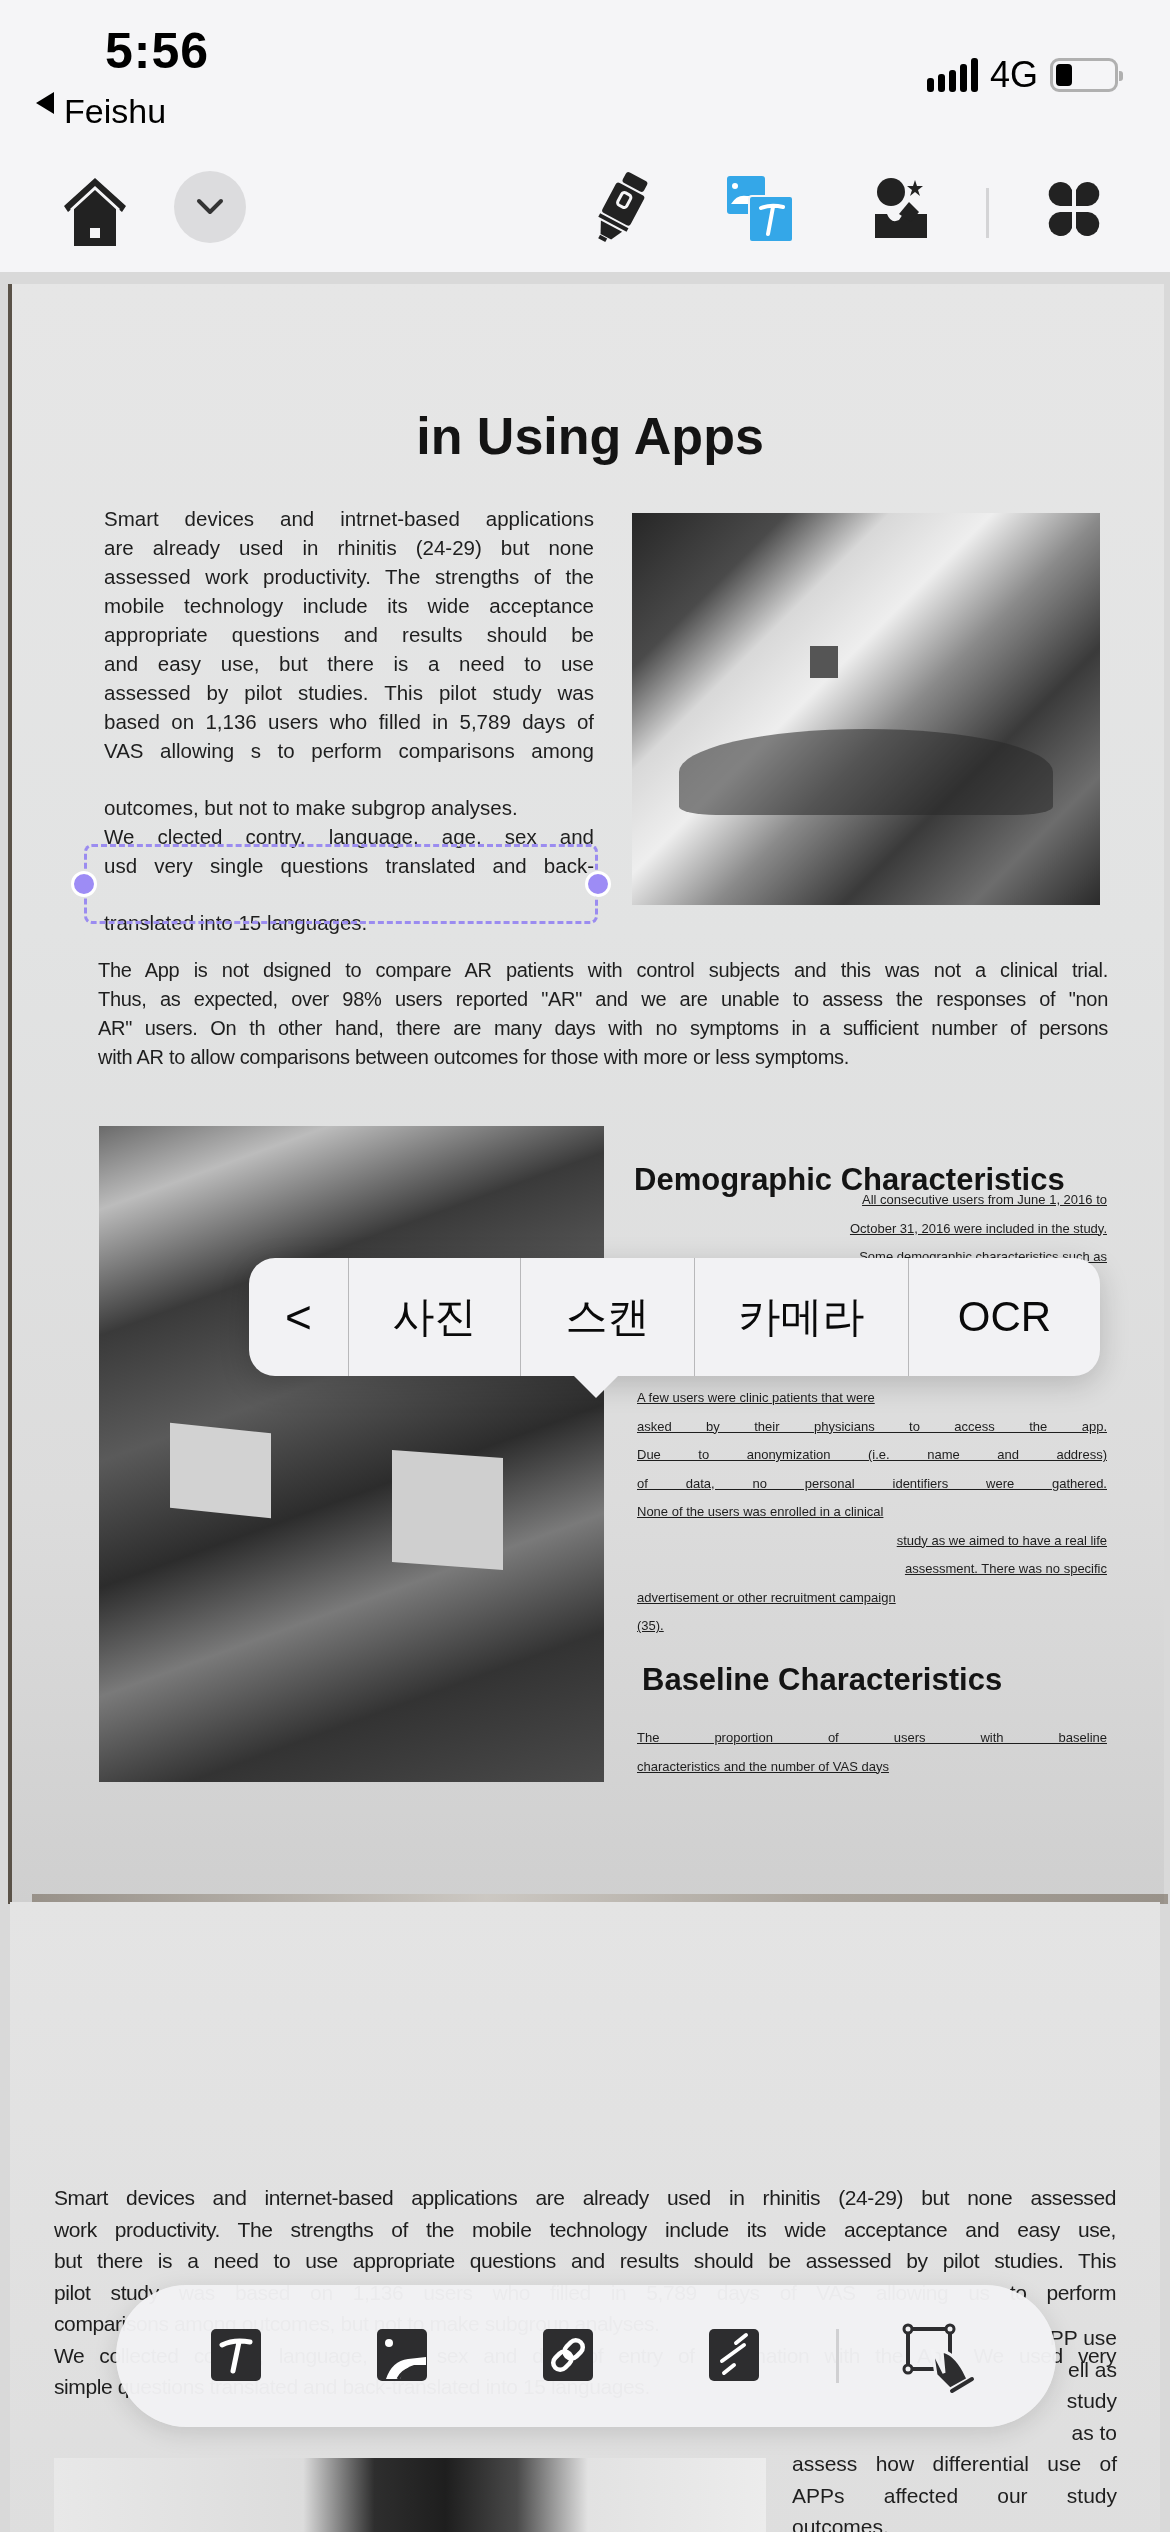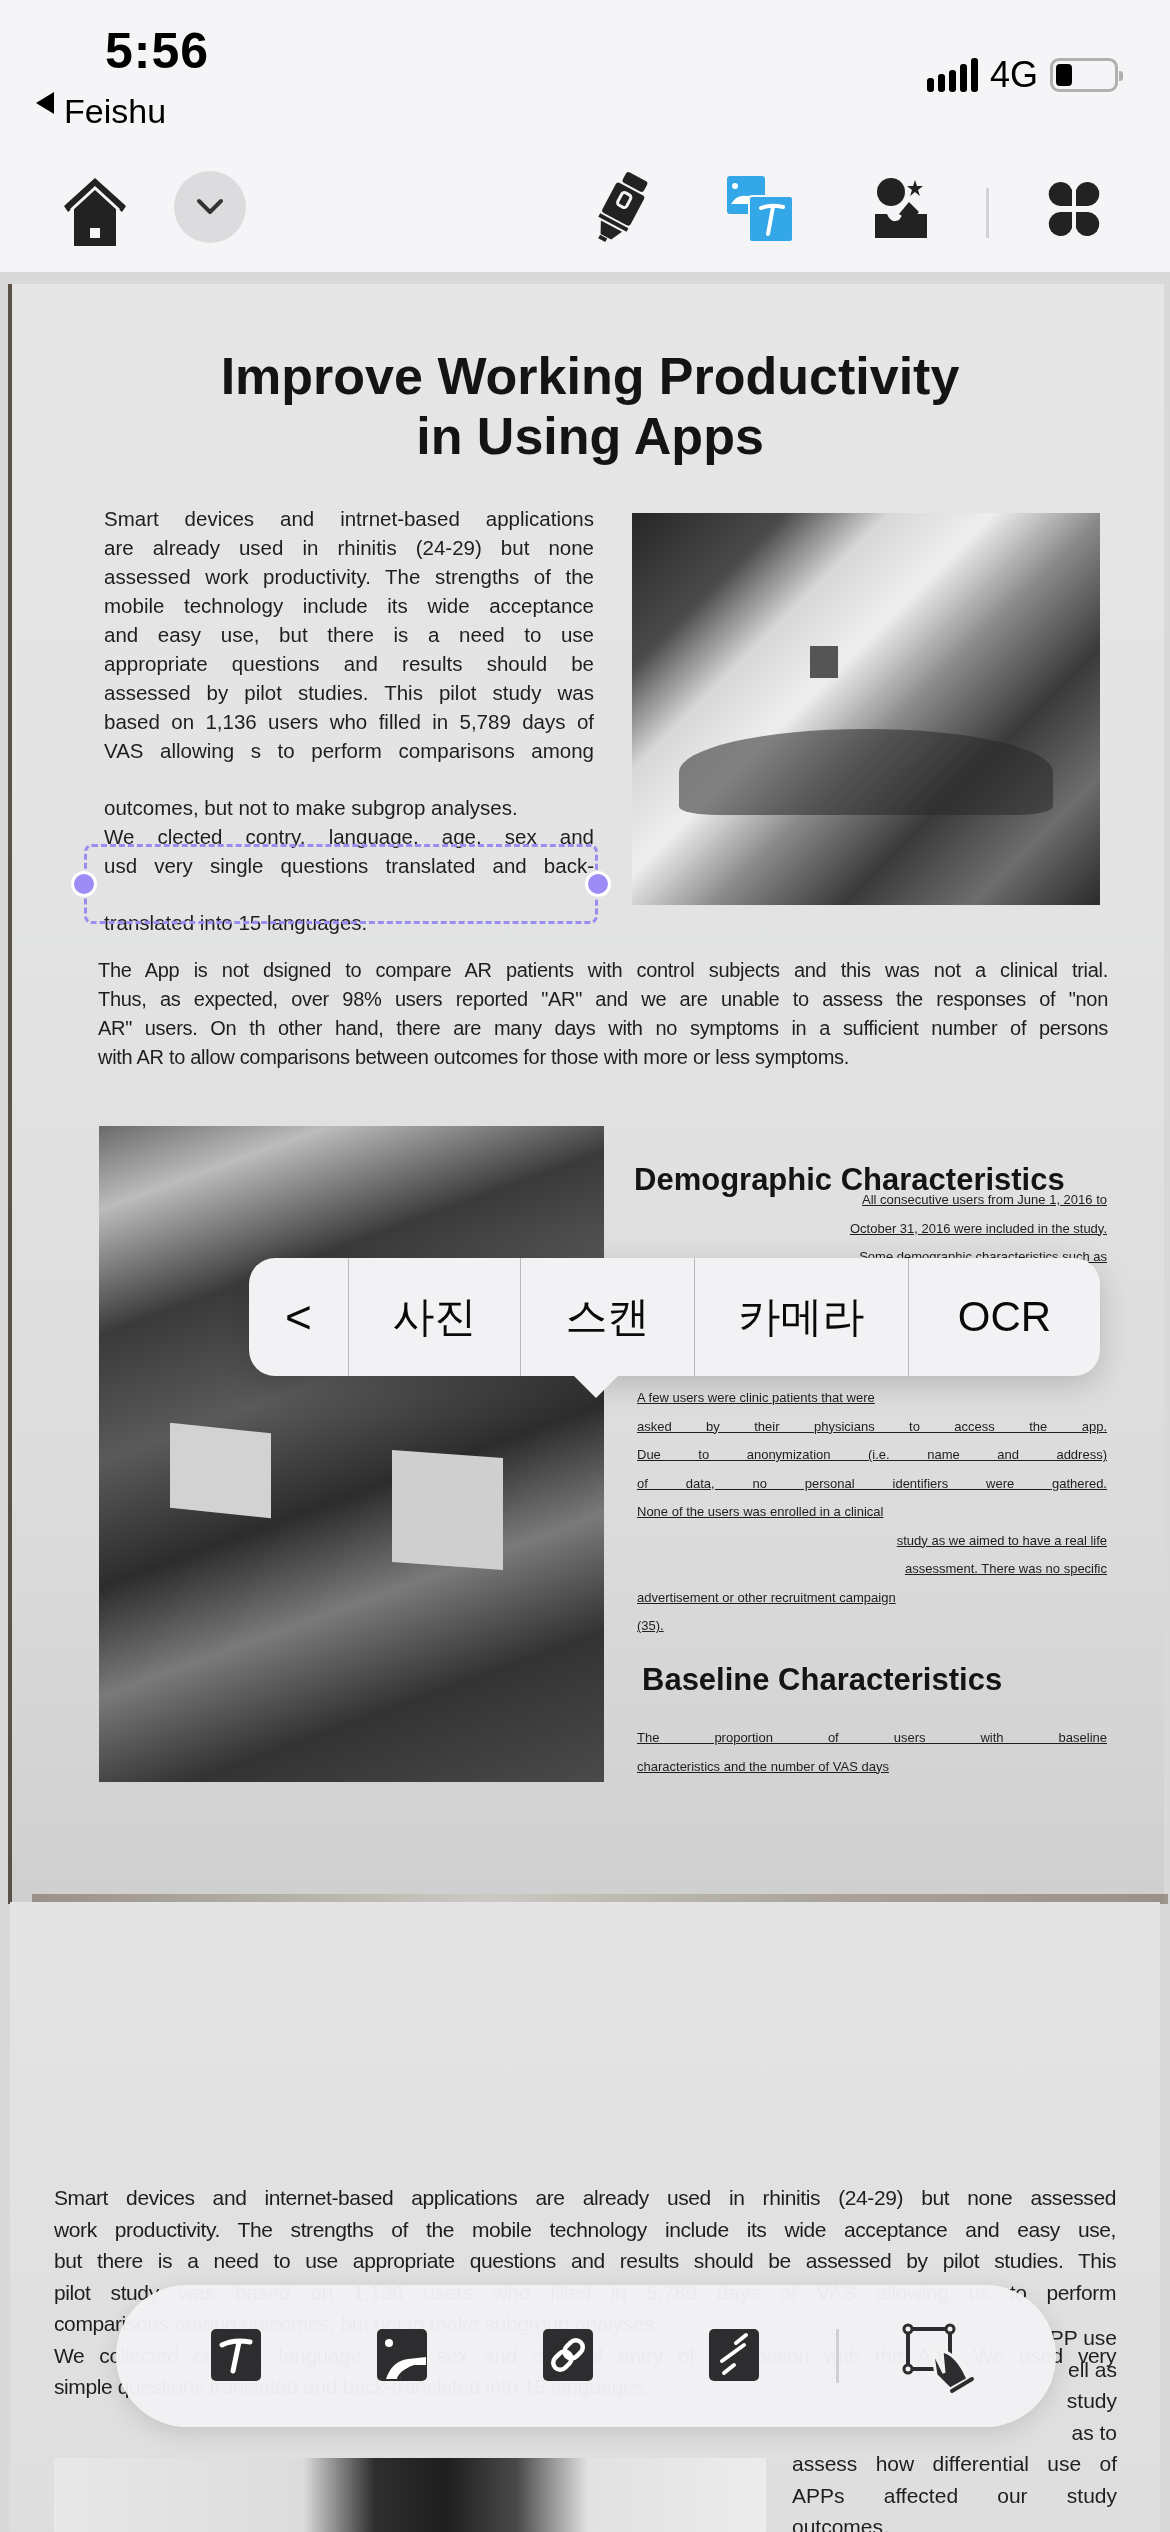--- a/index.html
+++ b/index.html
@@ -182,30 +182,29 @@
           <path d="M26 28 L26 12 A12 12 0 1 0 14 28 Z" fill="#222"></path>
           <path d="M30 28 L30 12 A12 12 0 1 1 42 28 Z" fill="#222"></path>
           <path d="M26 34 L26 50 A12 12 0 1 1 14 34 Z" fill="#222"></path>
           <path d="M30 34 L30 50 A12 12 0 1 0 42 34 Z" fill="#222"></path>
         </svg>
     </div>
   </div>
 
   <div class="doc">
     <div class="page1">
-      <div class="doc-title t1">Improve Working Productivity</div>
       <div class="doc-title t2">in Using Apps</div>
 
       <div class="ptext p-left">
         <span class="line">Smart devices and intrnet-based applications</span>
         <span class="line">are already used in rhinitis (24-29) but none</span>
         <span class="line">assessed work productivity. The strengths of the</span>
         <span class="line">mobile technology include its wide acceptance</span>
+        <span class="line">appropriate questions and results should be</span>
         <span class="line">and easy use, but there is a need to use</span>
-        <span class="line">appropriate questions and results should be</span>
         <span class="line">assessed by pilot studies. This pilot study was</span>
         <span class="line">based on 1,136 users who filled in 5,789 days of</span>
         <span class="line">VAS allowing s to perform comparisons among</span>
         <span class="line last">outcomes, but not to make subgrop analyses.</span>
         <span class="line">We clected contry, language, age, sex and</span>
         <span class="line">usd very single questions translated and back-</span>
         <span class="line last">translated into 15 languages.</span>
       </div>
 
       <div class="photo1"></div>

